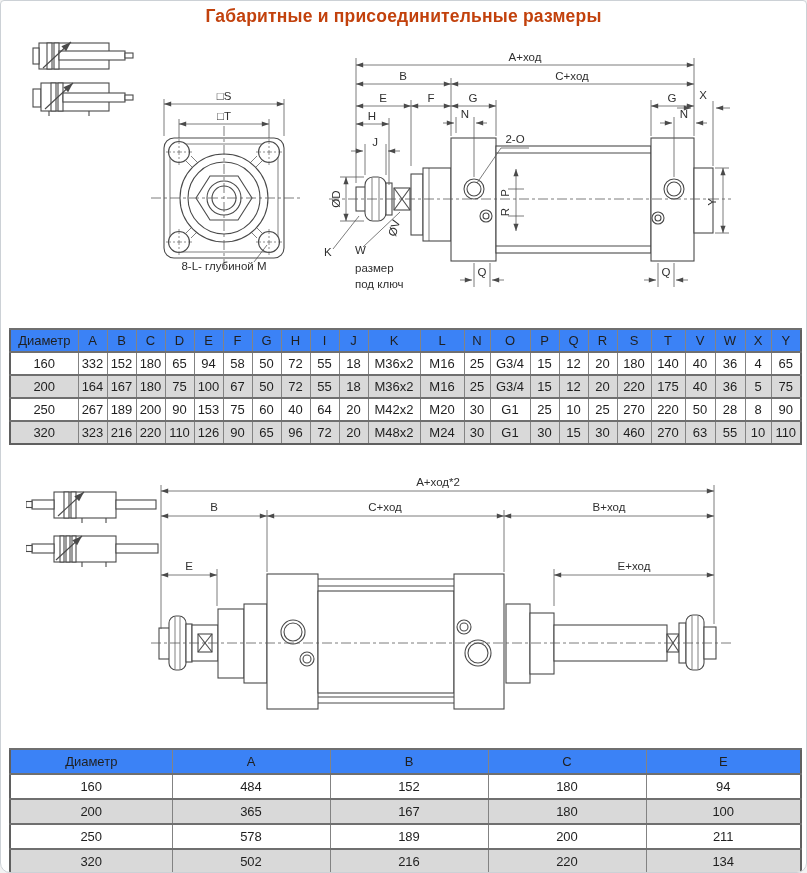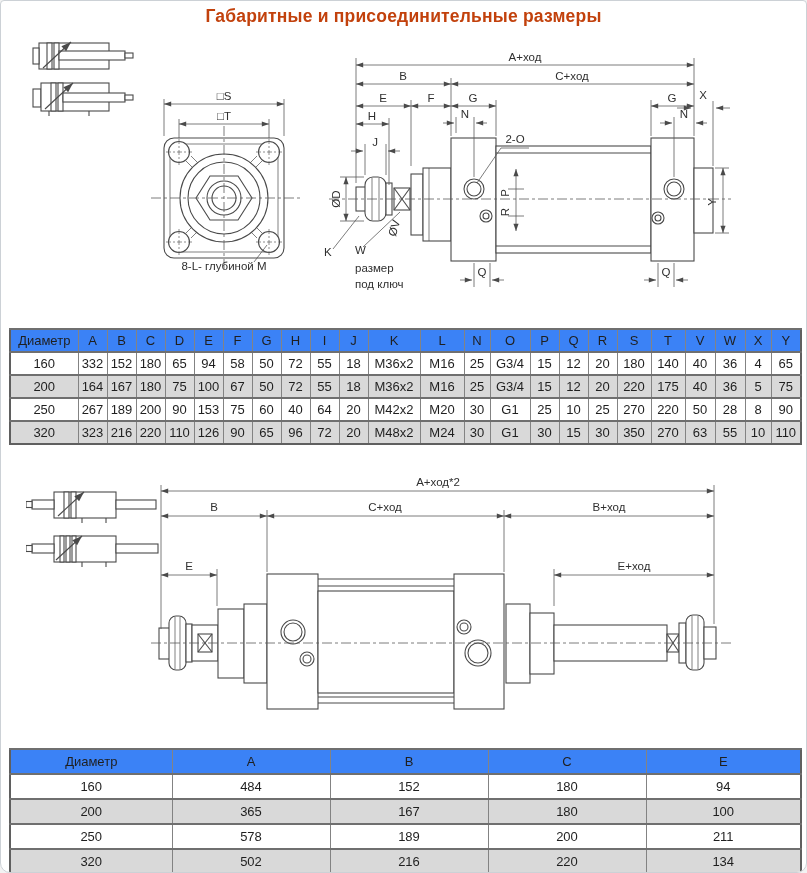--- a/index.html
+++ b/index.html
@@ -386,21 +386,21 @@
             <td>96</td>
             <td>72</td>
             <td>20</td>
             <td>M48x2</td>
             <td>M24</td>
             <td>30</td>
             <td>G1</td>
             <td>30</td>
             <td>15</td>
             <td>30</td>
-            <td>350</td>
+            <td>460</td>
             <td>270</td>
             <td>63</td>
             <td>55</td>
             <td>10</td>
             <td>110</td>
           </tr>
         </tbody>
       </table>
   </div>
 

